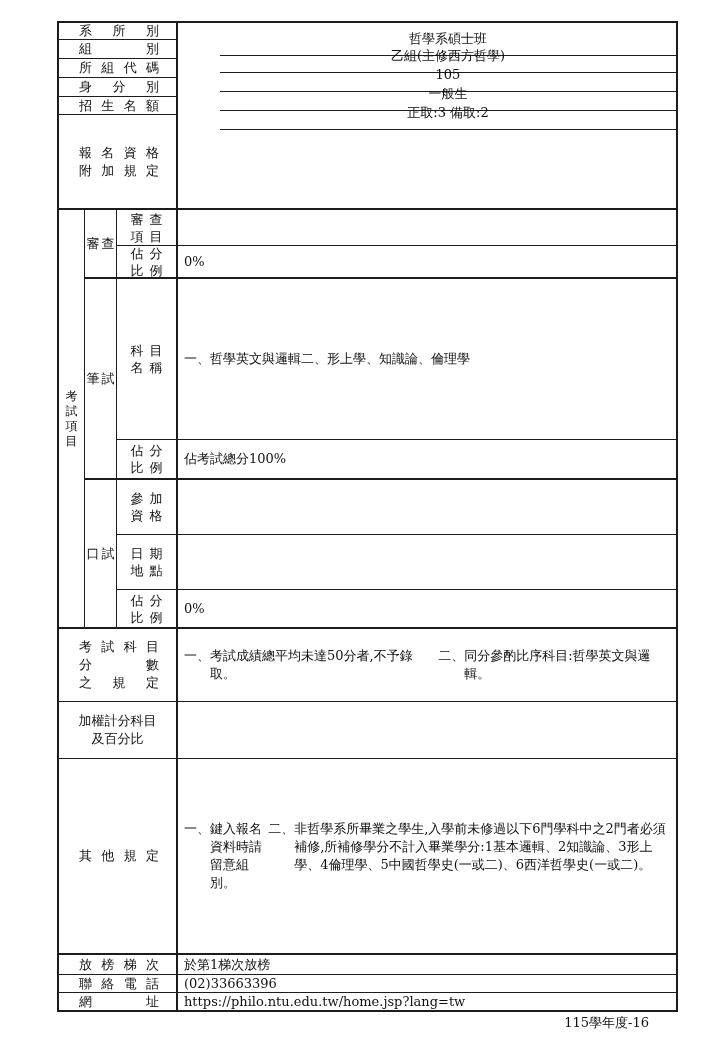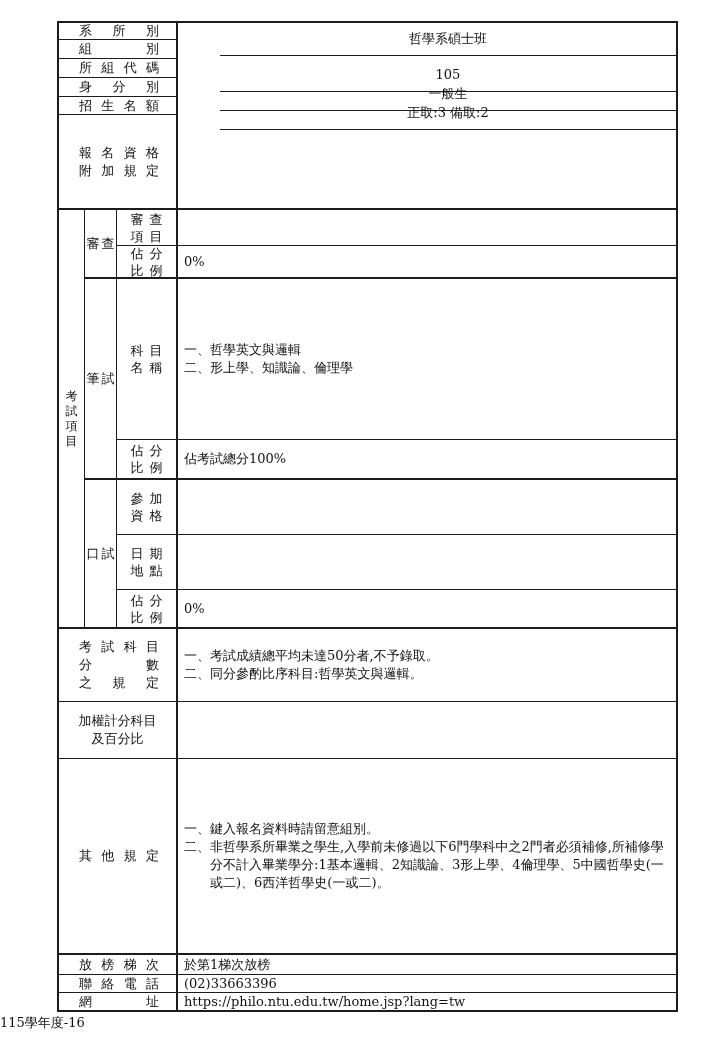--- a/index.html
+++ b/index.html
@@ -60,28 +60,28 @@
   .col-narrow .lab-lines > div{ line-height:15px; letter-spacing:0; }
   .col-mid{ justify-content:center; padding:0; }
   .jm{ width:28px; }                 
   .sublab{ justify-content:center; padding:0; }
   .sublab .lab-lines > div{ line-height:17px; }
   .js{ width:32px; }                 
 
   
   .val{ padding-left:6px; line-height:18px; }
   .val-center{ justify-content:center; padding:16px; text-align:center;margin-left:42px; }
-  .val-lines{ display:flex; flex-direction:column; }
+  .val-lines{ display:flex; flex-direction:row; }
   .val-lines > div{ line-height:18px; }
   .hang{ padding-left:2em; text-indent:-2em; }
 
   
   .footer{
     position:absolute; left:0; top:1014px; width:649px;
-    text-align:left; line-height:18px;
+    text-align:right; line-height:18px;
   }
 </style>
 </head>
 <body>
 
 <div class="page">
   <div class="grid">
 
     <div class="cell lab c13 r1">
       <div class="jb" data-justify="">
@@ -91,20 +91,21 @@
         </div>
     </div>
     <div class="cell val val-center c4 r1">哲學系碩士班</div>
 
     <div class="cell lab c13 r2">
       <div class="jb" data-justify="">
           <span>組</span>
           <span>別</span>
         </div>
     </div>
+    <div class="cell val val-center c4 r2">乙組(主修西方哲學)</div>
 
     <div class="cell lab c13 r3">
       <div class="jb" data-justify="">
           <span>所</span>
           <span>組</span>
           <span>代</span>
           <span>碼</span>
         </div>
     </div>
     <div class="cell val val-center c4 r3">105</div>

